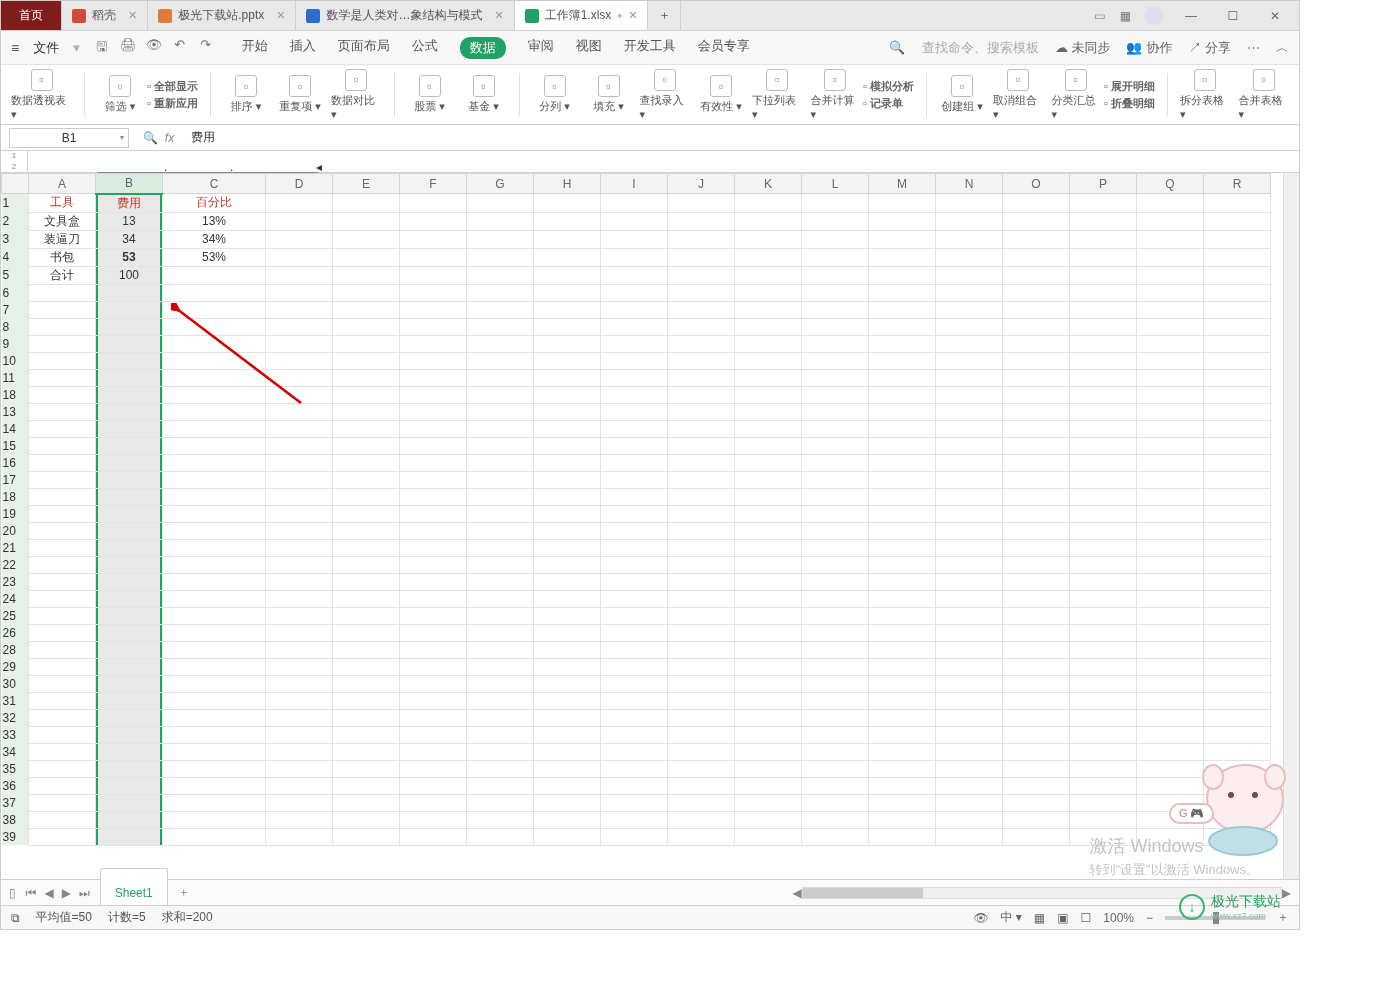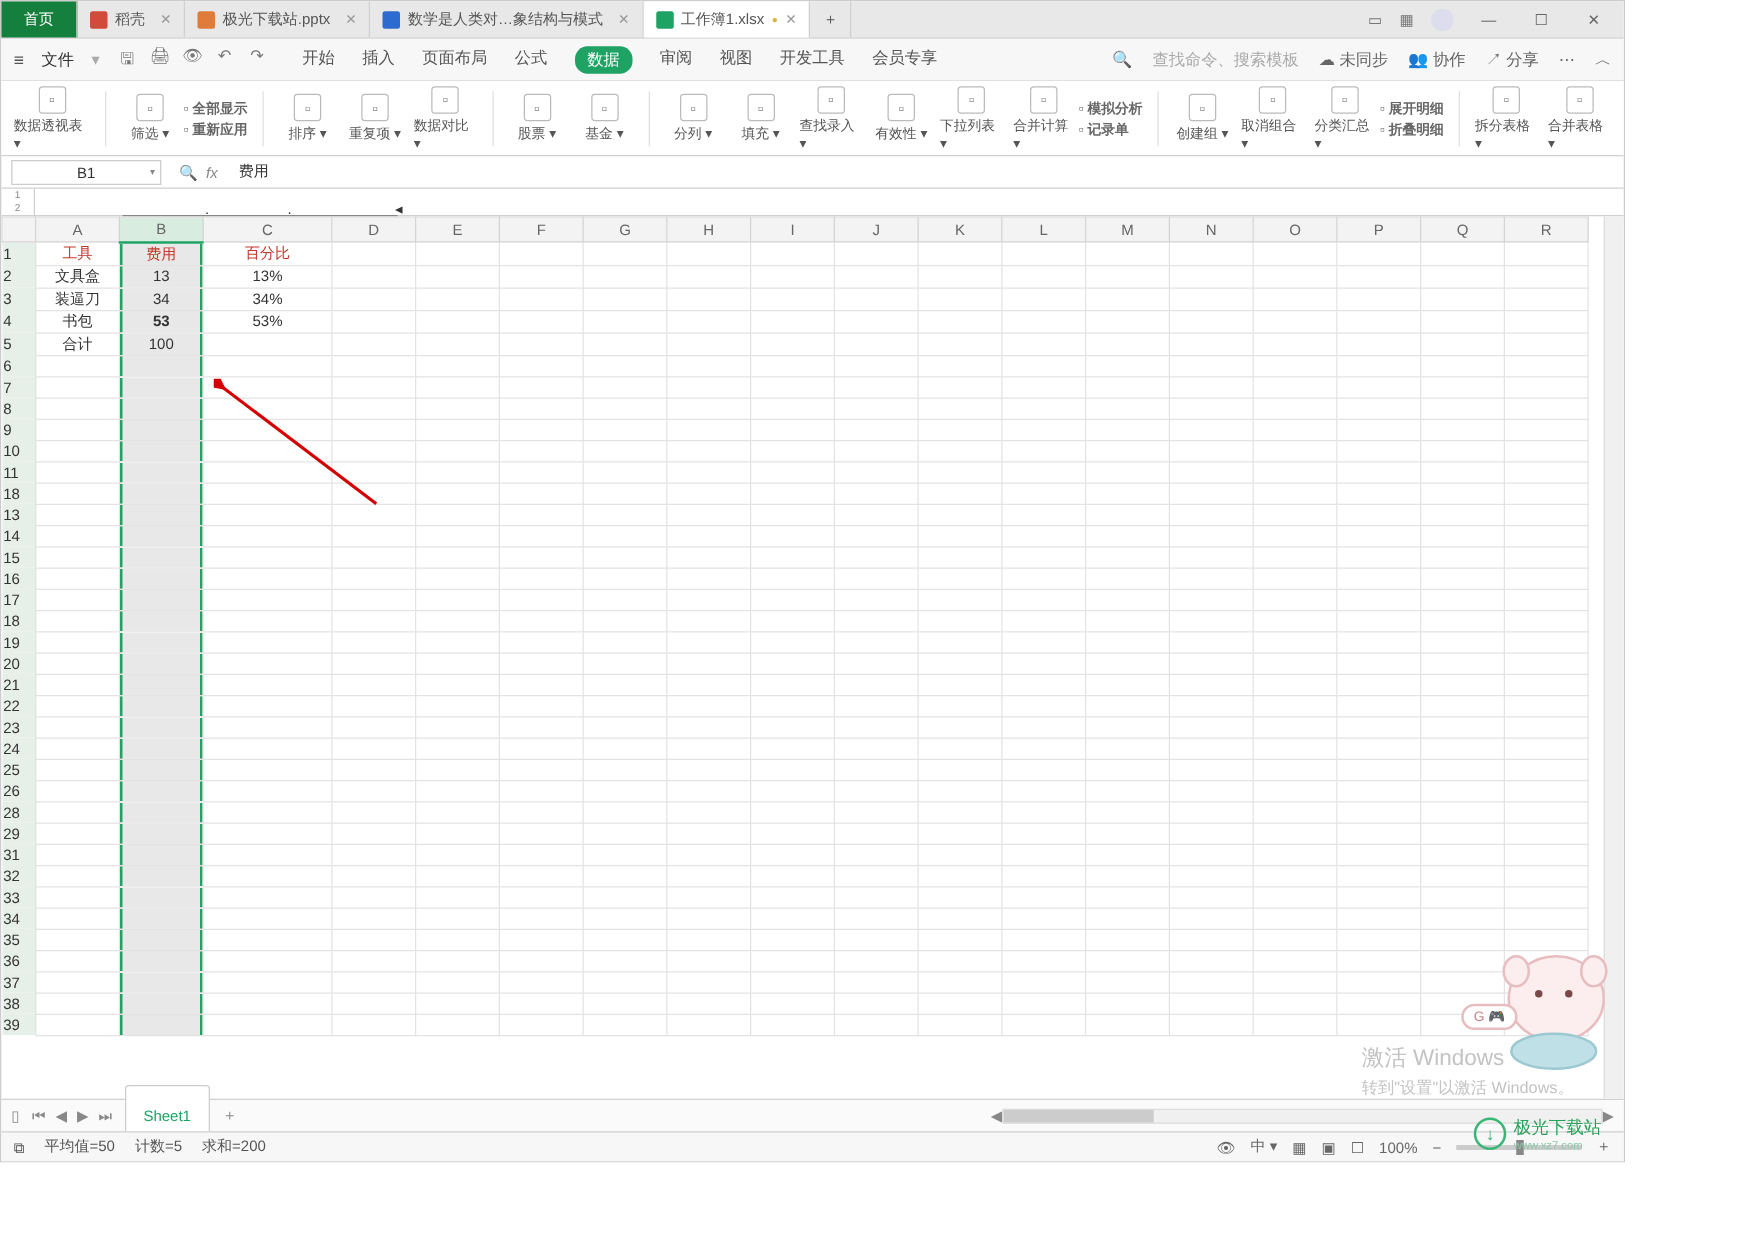--- a/index.html
+++ b/index.html
@@ -2,21 +2,21 @@
 <html><head>
 <meta charset="utf-8">
 <style>
   html,body{margin:0;padding:0;font-family:"Microsoft YaHei","Segoe UI",Arial,sans-serif;font-size:12px;color:#333;background:#fff;user-select:none;}
   *{box-sizing:border-box;}
   .app{width:1300px;height:930px;display:flex;flex-direction:column;border:1px solid #ccc;position:relative;overflow:hidden;}
   
   .title-bar{height:30px;background:#e8e8e8;display:flex;align-items:stretch;border-bottom:1px solid #d0d0d0;}
   .tabs{display:flex;align-items:stretch;flex:1;}
   .ttab{display:flex;align-items:center;padding:0 10px;gap:6px;border-right:1px solid #d0d0d0;max-width:240px;white-space:nowrap;overflow:hidden;color:#555;}
-  .ttab.home{background:#15803d;color:#fff;font-weight:500;padding:0 18px;}
+  .ttab.home{background:#7f1d1d;color:#fff;font-weight:500;padding:0 18px;}
   .ttab.active{background:#fff;}
   .ttab .close{color:#999;font-size:11px;}
   .ttab .ico{width:14px;height:14px;border-radius:2px;display:inline-block;}
   .ico-d{background:#d14a3a;}
   .ico-p{background:#e07b3a;}
   .ico-w{background:#2e6bd1;}
   .ico-s{background:#1fa365;}
   .title-right{display:flex;align-items:center;gap:14px;padding:0 10px;color:#777;}
   .winbtn{width:28px;text-align:center;color:#666;}
   
@@ -941,20 +941,41 @@
               <td class="cell"></td>
               <td class="cell"></td>
               <td class="cell"></td>
               <td class="cell"></td>
               <td class="cell"></td>
               <td class="cell"></td>
               <td class="cell"></td>
               <td class="cell"></td>
             </tr>
             <tr>
+              <td class="rowhead rselh" style="background:#e6efe8">30</td>
+              <td class="cell"></td>
+              <td class="cell selcol" style="box-shadow: inset 2px 0 0 #1fa365, inset -2px 0 0 #1fa365;"></td>
+              <td class="cell"></td>
+              <td class="cell"></td>
+              <td class="cell"></td>
+              <td class="cell"></td>
+              <td class="cell"></td>
+              <td class="cell"></td>
+              <td class="cell"></td>
+              <td class="cell"></td>
+              <td class="cell"></td>
+              <td class="cell"></td>
+              <td class="cell"></td>
+              <td class="cell"></td>
+              <td class="cell"></td>
+              <td class="cell"></td>
+              <td class="cell"></td>
+              <td class="cell"></td>
+            </tr>
+            <tr>
               <td class="rowhead rselh" style="background:#e6efe8">31</td>
               <td class="cell"></td>
               <td class="cell selcol" style="box-shadow: inset 2px 0 0 #1fa365, inset -2px 0 0 #1fa365;"></td>
               <td class="cell"></td>
               <td class="cell"></td>
               <td class="cell"></td>
               <td class="cell"></td>
               <td class="cell"></td>
               <td class="cell"></td>
               <td class="cell"></td>

